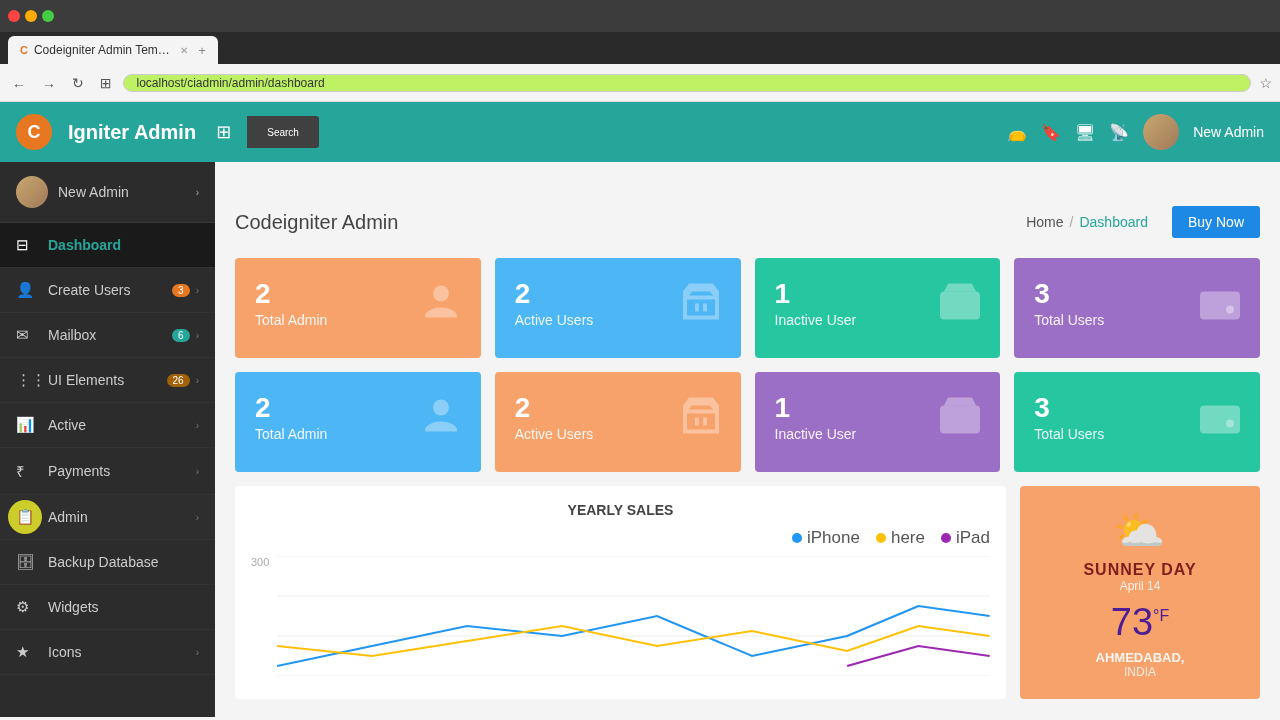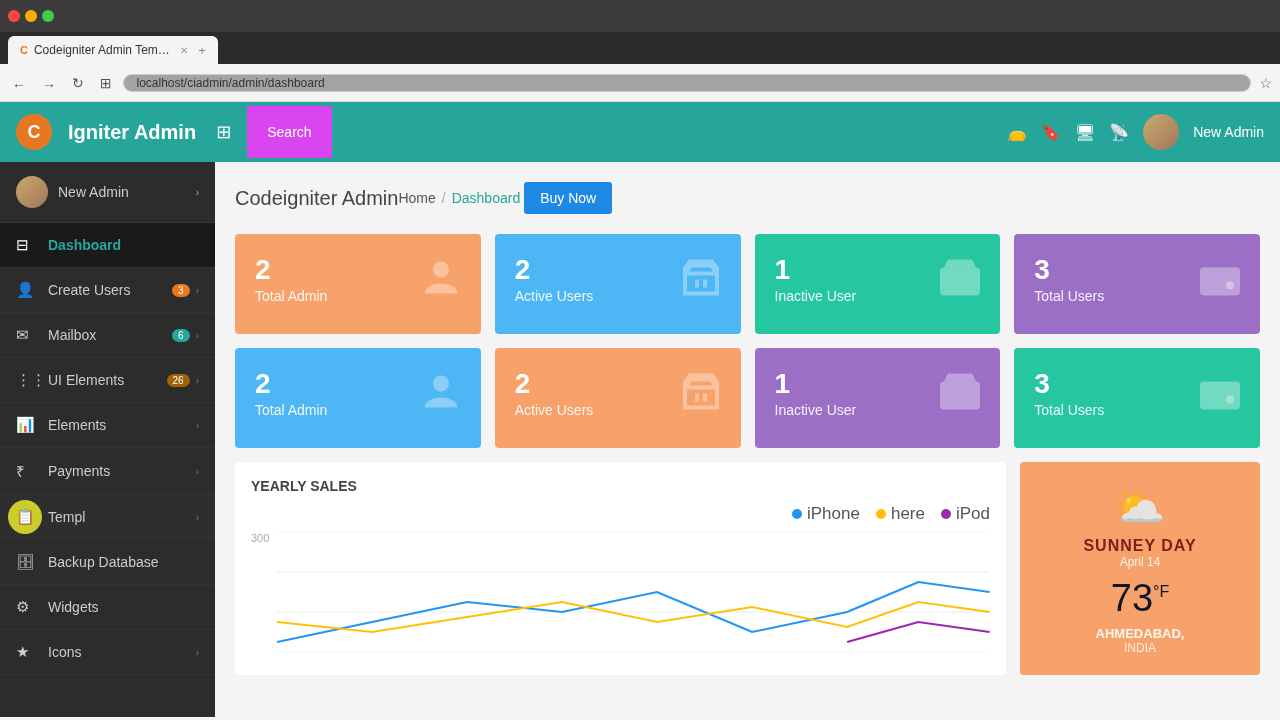--- a/index.html
+++ b/index.html
@@ -26,21 +26,21 @@
       border-bottom: 1px solid #ddd;
     }
     .nav-btn { background: none; border: none; cursor: pointer; color: #555; font-size: 14px; padding: 4px; }
     .address-bar {
       flex: 1;
       height: 18px;
       border: 1px solid #ccc;
       border-radius: 13px;
       padding: 0 12px;
       font-size: 12px;
-      background: #a3a3a3;
+      background: #bef264;
       color: #333;
     }
 
     
     .app-wrapper { display: flex; flex-direction: column; height: calc(720px - 105px); }
 
     
     .header {
       background: #26a69a;
       height: 60px;
@@ -64,26 +64,26 @@
       max-width: 420px;
       height: 36px;
       background: white;
       border: none;
       border-radius: 3px 0 0 3px;
       padding: 0 12px;
       font-size: 14px;
       color: #999;
     }
     .search-btn {
-      background: #d946ef;
+      background: #404040;
       color: white;
       border: none;
-      height: 52px;
+      height: 32px;
       padding: 0 20px;
-      font-size: 14px;
+      font-size: 10px;
       cursor: pointer;
       border-radius: 0 3px 3px 0;
     }
     .header-right { margin-left: auto; display: flex; align-items: center; gap: 14px; }
     .header-icon { color: white; font-size: 16px; cursor: pointer; }
     .header-avatar {
       width: 36px; height: 36px; border-radius: 50%; background: #888;
       display: flex; align-items: center; justify-content: center;
       overflow: hidden;
     }
@@ -139,21 +139,21 @@
     }
 
     
     .main-content {
       flex: 1;
       background: #f4f4f4;
       overflow-y: auto;
       padding: 20px;
     }
     .breadcrumb-row {
-      display: flex; justify-content: flex-start; align-items: center; margin-bottom: 20px;
+      display: flex; justify-content: space-between; align-items: center; margin-bottom: 20px; margin-top: 24px;
     }
     .page-title { font-size: 20px; color: #444; font-weight: 500; }
     .breadcrumb { display: flex; align-items: center; gap: 6px; font-size: 14px; }
     .breadcrumb-home { color: #555; }
     .breadcrumb-sep { color: #aaa; }
     .breadcrumb-current { color: #26a69a; font-weight: 500; }
     .buy-now-btn {
       background: #1e88e5; color: white; border: none; border-radius: 3px;
       padding: 8px 16px; font-size: 14px; cursor: pointer;
     }
@@ -174,38 +174,38 @@
     .stat-card-icon {
       position: absolute; right: 16px; top: 50%; transform: translateY(-50%);
       font-size: 36px; color: rgba(255,255,255,0.4);
     }
     .stat-card-number { font-size: 28px; color: white; font-weight: 600; }
     .stat-card-label { font-size: 14px; color: rgba(255,255,255,0.9); margin-top: 2px; }
 
     
     .bottom-section { display: grid; grid-template-columns: 1fr 240px; gap: 14px; }
     .chart-card {
-      background: white; border-radius: 4px; padding: 16px;
+      background: white; border-radius: 4px; padding: 16px; text-align: center;
     }
     .chart-title { font-size: 14px; font-weight: 600; color: #444; margin-bottom: 10px; }
     .chart-legend { display: flex; gap: 16px; justify-content: flex-end; margin-bottom: 8px; }
     .legend-item { display: flex; align-items: center; gap: 5px; font-size: 17px; color: #555; }
     .legend-dot { width: 10px; height: 10px; border-radius: 50%; }
     .chart-area { height: 120px; position: relative; }
 
     
     .weather-card {
       background: #f7a26b; border-radius: 4px; padding: 20px;
       display: flex; flex-direction: column; align-items: center; justify-content: center;
       text-align: center;
     }
     .weather-icon { font-size: 42px; color: rgba(255,255,255,0.9); margin-bottom: 6px; }
     .weather-label { font-size: 16px; color: #7f1d1d; font-weight: 600; letter-spacing: 1px; }
     .weather-date { font-size: 12px; color: rgba(255,255,255,0.85); margin-bottom: 8px; }
-    .weather-temp { font-size: 38px; color: #0f172a; font-weight: 300; }
+    .weather-temp { font-size: 38px; color: #4c1d95; font-weight: 300; }
     .weather-temp sup { font-size: 16px; }
     .weather-city { font-size: 13px; color: rgba(255,255,255,0.9); margin-top: 6px; font-weight: 600; }
     .weather-country { font-size: 12px; color: rgba(255,255,255,0.8); }
   </style>
 </head>
 <body>
 
 <div style="background:#3c3c3c; height:32px; display:flex; align-items:center; padding:0 8px; gap:5px;">
   <span style="width:12px;height:12px;background:#f44;border-radius:50%;display:inline-block;"></span>
   <span style="width:12px;height:12px;background:#fa0;border-radius:50%;display:inline-block;"></span>
@@ -280,34 +280,34 @@
 
       <div class="sidebar-item">
         <span class="sidebar-item-icon">⋮⋮</span>
         <span class="sidebar-item-label">UI Elements</span>
         <span class="sidebar-badge blue">26</span>
         <span class="sidebar-chevron-right">›</span>
       </div>
 
       <div class="sidebar-item">
         <span class="sidebar-item-icon">📊</span>
-        <span class="sidebar-item-label">Elements</span>
+        <span class="sidebar-item-label">Active</span>
         <span class="sidebar-chevron-right">›</span>
       </div>
 
       <div class="sidebar-item">
         <span class="sidebar-item-icon">₹</span>
         <span class="sidebar-item-label">Payments</span>
         <span class="sidebar-chevron-right">›</span>
       </div>
 
       <div class="sidebar-item forms-active" style="position:relative; background:#2e2e2e;">
         <div class="forms-hover-circle"></div>
         <span class="sidebar-item-icon" style="position:relative;z-index:1;">📋</span>
-        <span class="sidebar-item-label" style="position:relative;z-index:1;">Templ</span>
+        <span class="sidebar-item-label" style="position:relative;z-index:1;">Admin</span>
         <span class="sidebar-chevron-right" style="position:relative;z-index:1;">›</span>
       </div>
 
       <div class="sidebar-item">
         <span class="sidebar-item-icon">🗄</span>
         <span class="sidebar-item-label">Backup Database</span>
       </div>
 
       <div class="sidebar-item">
         <span class="sidebar-item-icon">⚙</span>
@@ -319,21 +319,21 @@
         <span class="sidebar-item-label">Icons</span>
         <span class="sidebar-chevron-right">›</span>
       </div>
 
     </nav>
 
     <main class="main-content">
 
       <div class="breadcrumb-row">
         <h1 class="page-title">Codeigniter Admin</h1>
-        <div style="display:flex; align-items:center; gap:4px;">
+        <div style="display:flex; align-items:center; gap:24px;">
           <div class="breadcrumb">
             <span class="breadcrumb-home">Home</span>
             <span class="breadcrumb-sep">/</span>
             <span class="breadcrumb-current">Dashboard</span>
           </div>
           <button class="buy-now-btn">Buy Now</button>
         </div>
       </div>
 
       <div class="cards-grid">
@@ -429,21 +429,21 @@
             <div class="legend-item">
               <div class="legend-dot" style="background:#2196f3;"></div>
               <span>iPhone</span>
             </div>
             <div class="legend-item">
               <div class="legend-dot" style="background:#ffc107;"></div>
               <span>here</span>
             </div>
             <div class="legend-item">
               <div class="legend-dot" style="background:#9c27b0;"></div>
-              <span>iPod</span>
+              <span>iPad</span>
             </div>
           </div>
           <div class="chart-area" style="display:flex; align-items:stretch; gap:8px;">
             <div style="display:flex; flex-direction:column; justify-content:space-between; padding-bottom:4px;">
               <span style="font-size:11px;color:#aaa;">300</span>
               <span style="font-size:11px;color:#aaa;"></span>
             </div>
             <svg style="flex:1;" height="120" viewBox="0 0 600 120" preserveAspectRatio="none">
 
               <line x1="0" y1="0" x2="600" y2="0" stroke="#eee" stroke-width="1"></line>

